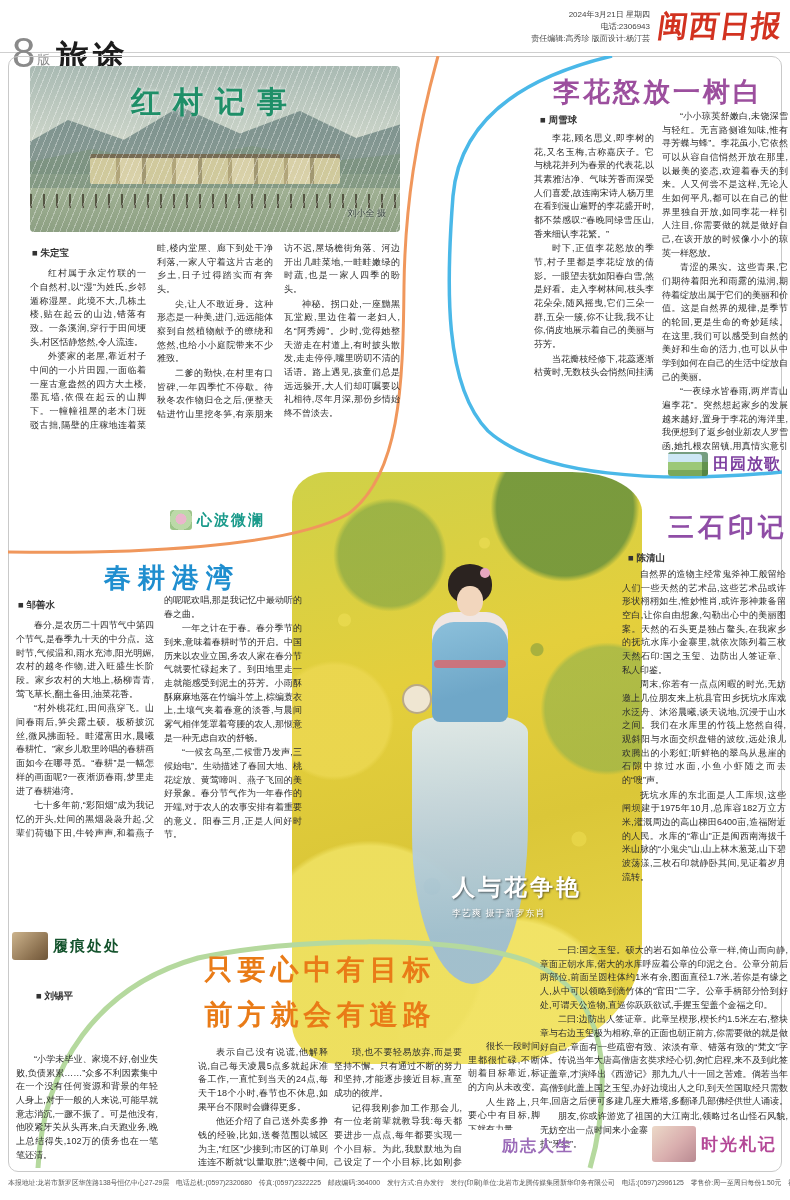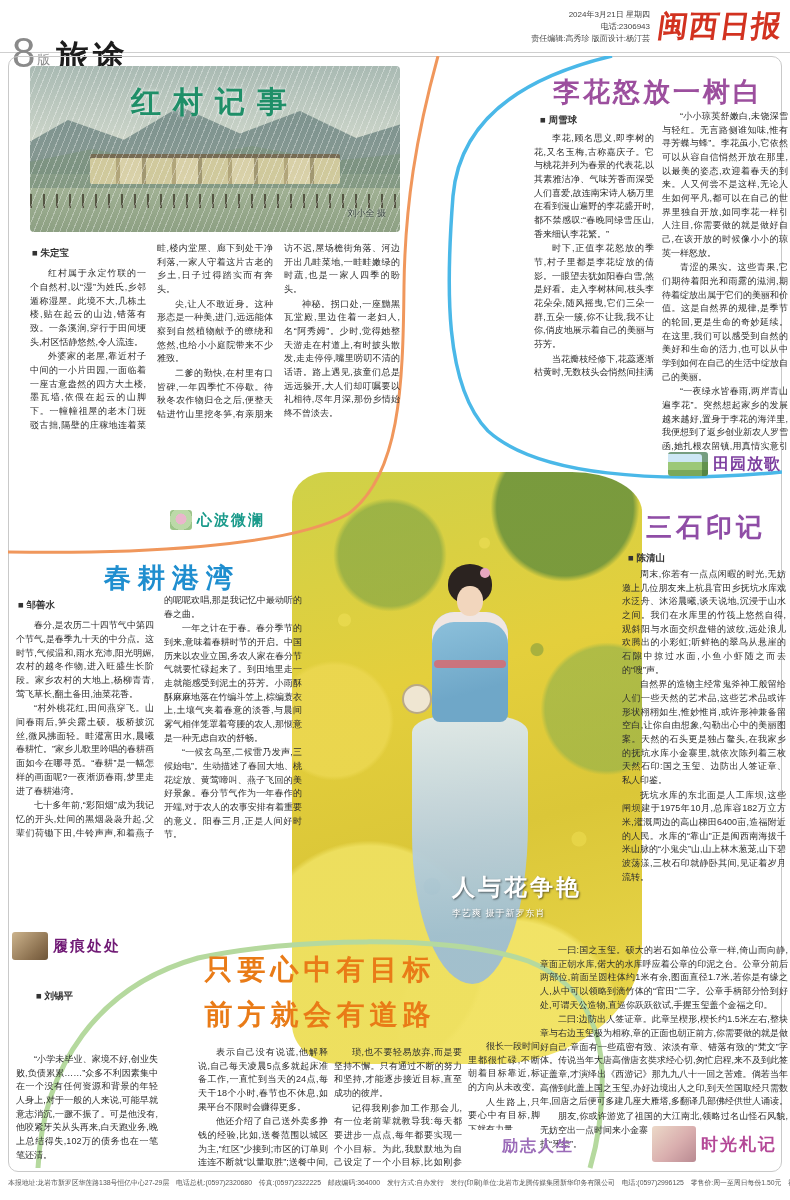--- a/index.html
+++ b/index.html
@@ -62,38 +62,38 @@
   .lady-skirt{position:absolute;left:2px;top:152px;width:116px;height:268px;
     background:linear-gradient(175deg,#dfe9ee,#b9cfdd 45%,#9dbdd2 80%);
     border-radius:30% 30% 48% 52% / 6% 6% 60% 56%;opacity:.95;}
   .lady-fan{position:absolute;left:-8px;top:120px;width:26px;height:26px;background:#efe6d2;border:2px solid #b9a987;border-radius:50%;}
   .pf-caption{position:absolute;left:452px;top:872px;width:170px;color:#fff;}
   .pf-caption .cap{font-size:23px;font-weight:bold;letter-spacing:3px;text-shadow:1px 1px 2px rgba(0,0,0,.55);}
   .pf-caption .cred{font-size:9px;margin-top:4px;letter-spacing:1px;text-shadow:1px 1px 2px rgba(0,0,0,.55);}
   
   .headline{position:absolute;font-weight:bold;white-space:nowrap;}
   .hl-lihua{left:528px;top:74px;width:260px;font-size:27px;color:#9c4f9e;letter-spacing:3px;text-align:center;}
-  .hl-sanshi{left:646px;top:510px;width:142px;font-size:26px;color:#8f4da6;letter-spacing:4px;text-align:left;}
+  .hl-sanshi{left:646px;top:510px;width:142px;font-size:26px;color:#8f4da6;letter-spacing:4px;text-align:right;}
   .hl-chungeng{left:80px;top:560px;width:184px;font-size:27px;color:#1f8ecf;letter-spacing:7px;text-align:center;}
   .hl-mubiao{left:196px;top:948px;width:248px;font-size:28px;color:#e97b17;letter-spacing:5px;text-align:center;line-height:1.6;}
   .byline{font-size:9.5px;font-weight:bold;color:#333;margin:4px 0 7px 2px;}
   .byline-abs{position:absolute;font-size:9.5px;font-weight:bold;color:#333;}
   .cols,.col{position:absolute;font-size:9px;line-height:1.52;text-align:justify;overflow:hidden;color:#2e2e2e;}
   .cols p,.col p{margin:0 0 1px;text-indent:2em;}
   .c3{column-count:3;column-gap:11px;}
   .c2{column-count:2;column-gap:10px;}
   
   .tag{position:absolute;display:flex;align-items:center;gap:5px;font-weight:bold;white-space:nowrap;}
   .tag .ticon{border-radius:3px;display:inline-block;}
   .tag-xinbo{left:170px;top:510px;color:#199a8a;font-size:15px;letter-spacing:2px;}
   .tag-xinbo .ticon{width:22px;height:20px;background:radial-gradient(circle at 50% 45%,#eab6cc 0 35%,#bcd9a8 36% 70%,#9cc488 71%);}
   .tag-tianyuan{left:668px;top:452px;color:#7d3fa0;font-size:16px;letter-spacing:1px;}
   .tag-tianyuan .ticon{width:40px;height:24px;background:linear-gradient(#cde7f5 0 40%,#9cc878 41% 75%,#7aa85a 76%);
     box-shadow:inset -6px 2px 0 rgba(60,110,50,.6);}
-  .tag-luhen{left:12px;top:932px;color:#701a75;font-size:15px;letter-spacing:2px;}
+  .tag-luhen{left:12px;top:932px;color:#14532d;font-size:15px;letter-spacing:2px;}
   .tag-luhen .ticon{width:36px;height:28px;background:linear-gradient(135deg,#cdb48d,#8a6f4e 70%,#6e5639);}
   .tag-lizhi{left:502px;top:1136px;color:#9a6ab8;font-size:16px;letter-spacing:2px;}
   .tag-shiguang{left:652px;top:1126px;color:#b44897;font-size:17px;letter-spacing:2px;}
   .tag-shiguang .ticon{width:44px;height:36px;background:linear-gradient(135deg,#ecd9c8,#d9aeae 55%,#b98a92);}
   
   .footer{position:absolute;left:8px;top:1178px;width:774px;font-size:7px;color:#555;white-space:nowrap;
     transform:scaleX(.98);transform-origin:left;}
 </style>
 </head>
 <body>
@@ -179,22 +179,22 @@
 
 <div class="tag tag-xinbo">
   <span class="ticon"></span>
   <span>心波微澜</span>
 </div>
 
 <div class="headline hl-sanshi">三石印记</div>
 <div class="byline-abs" style="left:628px;top:552px;">■ 陈清山</div>
 <div class="col" style="left:622px;top:568px;width:164px;height:372px;">
   <div>
+      <p>自然界的造物主经常鬼斧神工般留给人们一些天然的艺术品,这些艺术品或许形状栩栩如生,惟妙惟肖,或许形神兼备留空白,让你自由想象,勾勒出心中的美丽图案。天然的石头更是独占鳌头,在我家乡的抚坑水库小金寨里,就依次陈列着三枚天然石印:国之玉玺、边防出人签证章、私人印鉴。</p>
       <p>周末,你若有一点点闲暇的时光,无妨邀上几位朋友来上杭县官田乡抚坑水库戏水泛舟、沐浴晨曦,谈天说地,沉浸于山水之间。我们在水库里的竹筏上悠然自得,观斜阳与水面交织盘错的波纹,远处浪儿欢腾出的小彩虹;听鲜艳的翠鸟从悬崖的石隙中掠过水面,小鱼小虾随之而去的“嗖”声。</p>
-      <p>自然界的造物主经常鬼斧神工般留给人们一些天然的艺术品,这些艺术品或许形状栩栩如生,惟妙惟肖,或许形神兼备留空白,让你自由想象,勾勒出心中的美丽图案。天然的石头更是独占鳌头,在我家乡的抚坑水库小金寨里,就依次陈列着三枚天然石印:国之玉玺、边防出人签证章、私人印鉴。</p>
       <p>抚坑水库的东北面是人工库坝,这些闸坝建于1975年10月,总库容182万立方米,灌溉周边的高山梯田6400亩,造福附近的人民。水库的“靠山”正是闽西南海拔千米山脉的“小鬼尖”山,山上林木葱茏,山下碧波荡漾,三枚石印就静卧其间,见证着岁月流转。</p>
     </div>
 </div>
 <div class="col" style="left:540px;top:944px;width:248px;height:180px;">
   <div>
       <p>一曰:国之玉玺。硕大的岩石如单位公章一样,倚山而向静,章面正朝水库,偌大的水库呼应着公章的印泥之台。公章分前后两部位,前面呈圆柱体约1米有余,图面直径1.7米,若你是有缘之人,从中可以领略到滴竹体的“官田”二字。公章手柄部分恰到好处,可谓天公造物,直逼你跃跃欲试,手握玉玺盖个金福之印。</p>
       <p>二曰:边防出人签证章。此章呈楔形,楔长约1.5米左右,整块章与右边玉玺极为相称,章的正面也朝正前方,你需要做的就是做好自己,章面有一些疏密有致、浓淡有章、错落有致的“梵文”字体。传说当年大唐高僧唐玄奘求经心切,匆忙启程,来不及到此签证盖章,才演绎出《西游记》那九九八十一回之苦难。倘若当年高僧到此盖上国之玉玺,办好边境出人之印,到天竺国取经只需数年,回唐之后便可多建几座大雁塔,多翻译几部佛经供世人诵读。</p>
       <p>朋友,你或许游览了祖国的大江南北,领略过名山怪石风貌,欣赏过摩崖石刻的苍劲风骨。</p>
     </div>
 </div>

